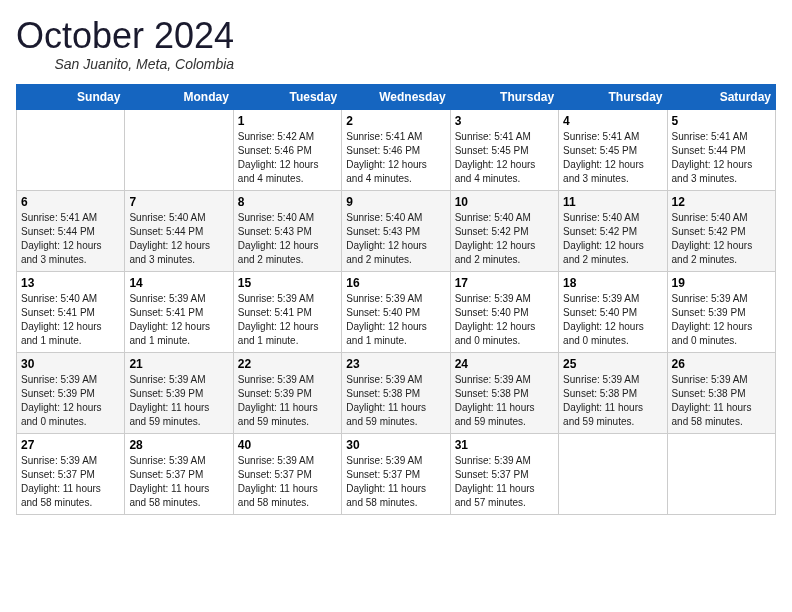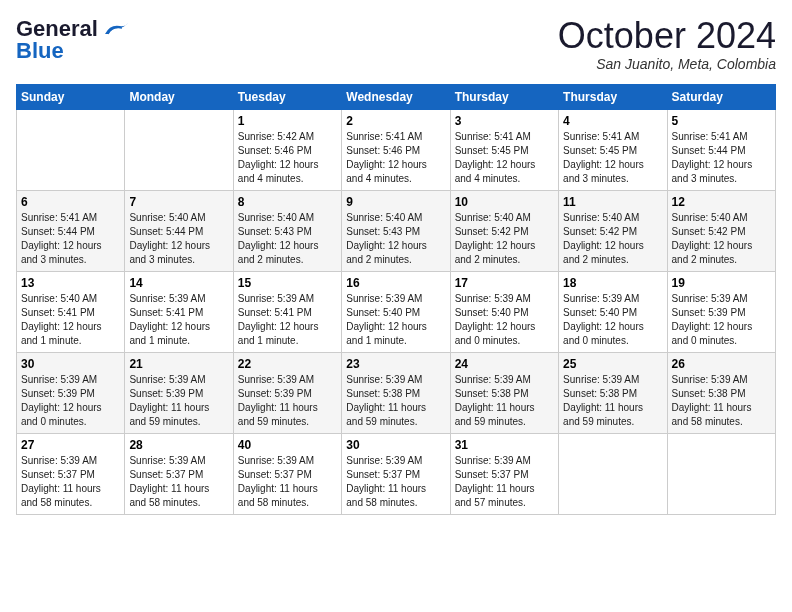--- a/index.html
+++ b/index.html
@@ -37,21 +37,21 @@
     }
     .calendar {
       width: 100%;
       border-collapse: collapse;
       font-size: 11px;
     }
     .calendar thead th {
       background: #1565c0;
       color: #fff;
       padding: 5px 4px;
-      text-align: left;
+      text-align: right;
       font-size: 12px;
       font-weight: bold;
       border: 1px solid #1565c0;
     }
     .calendar tbody td {
       border: 1px solid #ccc;
       vertical-align: top;
       padding: 4px;
       width: calc(100% / 7);
       min-height: 70px;
@@ -74,30 +74,20 @@
       line-height: 1.4;
     }
     .empty-cell {
       background: #fff !important;
     }
   </style>
 </head>
 <body>
 
 <div class="header">
-  <div class="logo">
-    <div style="display:flex;align-items:center;">
-      <span style="font-size:22px;font-weight:bold;color:#1a1a2e;">General</span>
-      <svg width="30" height="18" viewBox="0 0 30 18" style="margin-left:2px;">
-        <path d="M5 14 Q10 4 20 6 Q25 7 28 3 Q24 8 18 8 Q12 8 8 14 Z" fill="#1565c0"></path>
-        <path d="M8 14 Q12 6 22 8" stroke="#1565c0" stroke-width="1.5" fill="none"></path>
-      </svg>
-    </div>
-    <span style="font-size:22px;font-weight:bold;color:#1565c0;margin-top:-4px;">Blue</span>
-  </div>
   <div class="title-block">
     <div class="month-title">October 2024</div>
     <div class="location">San Juanito, Meta, Colombia</div>
   </div>
 </div>
 
 <table class="calendar">
   <thead>
     <tr>
     <th>Sunday</th>

